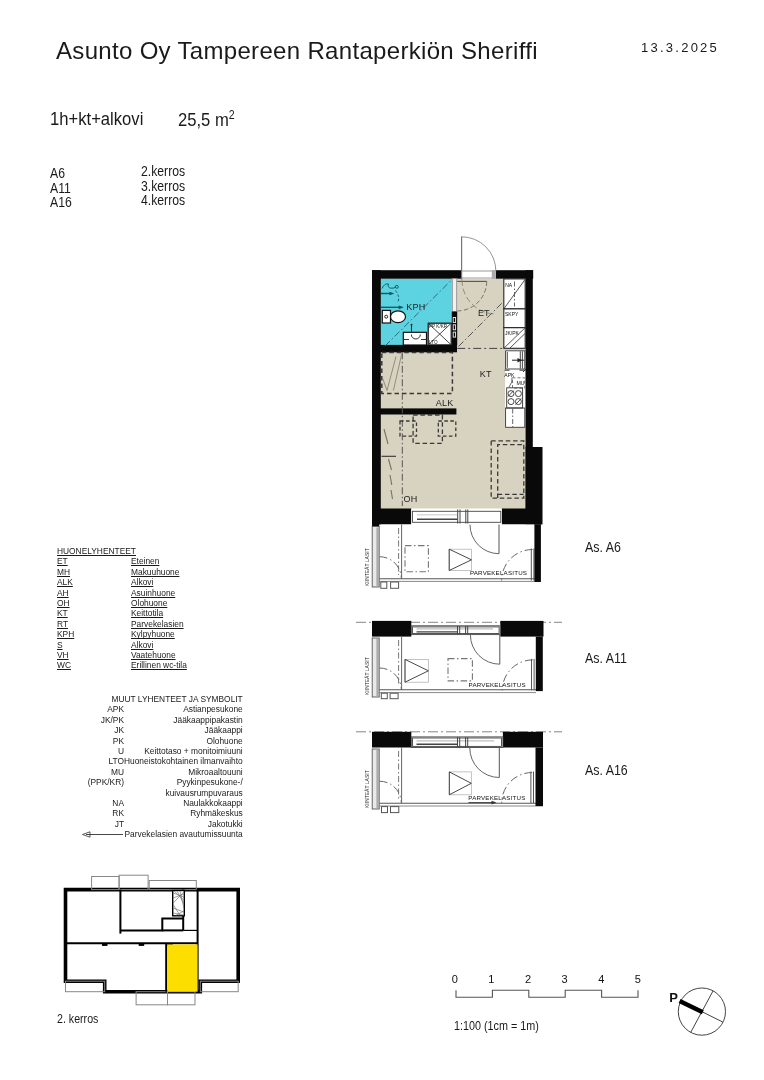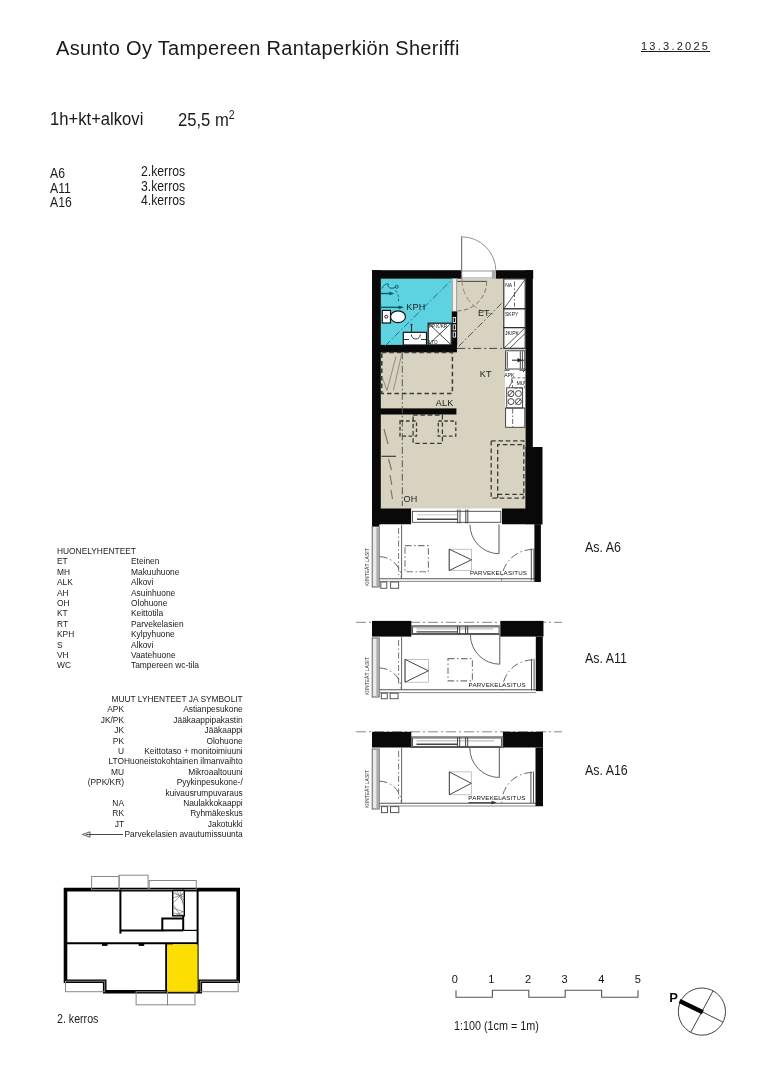--- a/index.html
+++ b/index.html
@@ -6,36 +6,36 @@
   body{width:764px;height:1080px;background:#fff;position:relative;
        font-family:"Liberation Sans", sans-serif;color:#1a1a1a;overflow:hidden;}
   .abs{position:absolute;white-space:nowrap;}
   .leg{font-size:8.4px;line-height:10.4px;}
   table.lg{border-collapse:collapse;}
   table.lg td{padding:0;vertical-align:top;}
 </style>
 </head>
 <body>
 
-<div class="abs" style="left:56px;top:37px;font-size:20px;letter-spacing:0.32px;text-align:right;">Asunto Oy Tampereen Rantaperkiön Sheriffi</div>
-
-<div class="abs" style="left:641px;top:40px;font-size:11px;letter-spacing:2.25px;text-decoration:underline;">13.3.2025</div>
+<div class="abs" style="left:56px;top:37px;font-size:24px;letter-spacing:0.32px;text-align:right;">Asunto Oy Tampereen Rantaperkiön Sheriffi</div>
+
+<div class="abs" style="left:641px;top:40px;font-size:13px;letter-spacing:2.25px;">13.3.2025</div>
 
 <div class="abs" style="left:49.9px;top:108.4px;font-size:18.9px;transform:scaleX(0.88);transform-origin:0 0;">1h+kt+alkovi</div>
 
 <div class="abs" style="left:177.5px;top:108.4px;font-size:18.9px;transform:scaleX(0.88);transform-origin:0 0;">25,5 m<sup style="font-size:12px;">2</sup></div>
 
 <div class="abs" style="left:49.6px;top:166.4px;font-size:14.4px;line-height:14.4px;transform:scaleX(0.85);transform-origin:0 0;">
 A6<br>A11<br>A16
 </div>
 <div class="abs" style="left:141.3px;top:164.4px;font-size:14.4px;line-height:14.4px;transform:scaleX(0.85);transform-origin:0 0;">
 2.kerros<br>3.kerros<br>4.kerros
 </div>
 
-<div class="abs leg" style="left:57px;top:546px;">
+<div class="abs leg" style="left:57px;top:546px;text-decoration:underline;">
 <div>HUONELYHENTEET</div>
 <table class="lg">
       <tbody>
 <tr>
           <td style="width:74px;">ET</td>
           <td>Eteinen</td>
         </tr>
 <tr>
           <td>MH</td>
           <td>Makuuhuone</td>
@@ -67,21 +67,21 @@
 <tr>
           <td>S</td>
           <td>Alkovi</td>
         </tr>
 <tr>
           <td>VH</td>
           <td>Vaatehuone</td>
         </tr>
 <tr>
           <td>WC</td>
-          <td>Tampereen wc-tila</td>
+          <td>Erillinen wc-tila</td>
         </tr>
 </tbody>
     </table>
 </div>
 
 <div class="abs leg" style="left:50px;top:694px;text-align:right;">
 <div>MUUT LYHENTEET JA SYMBOLIT</div>
 <table class="lg">
       <tbody>
 <tr>

